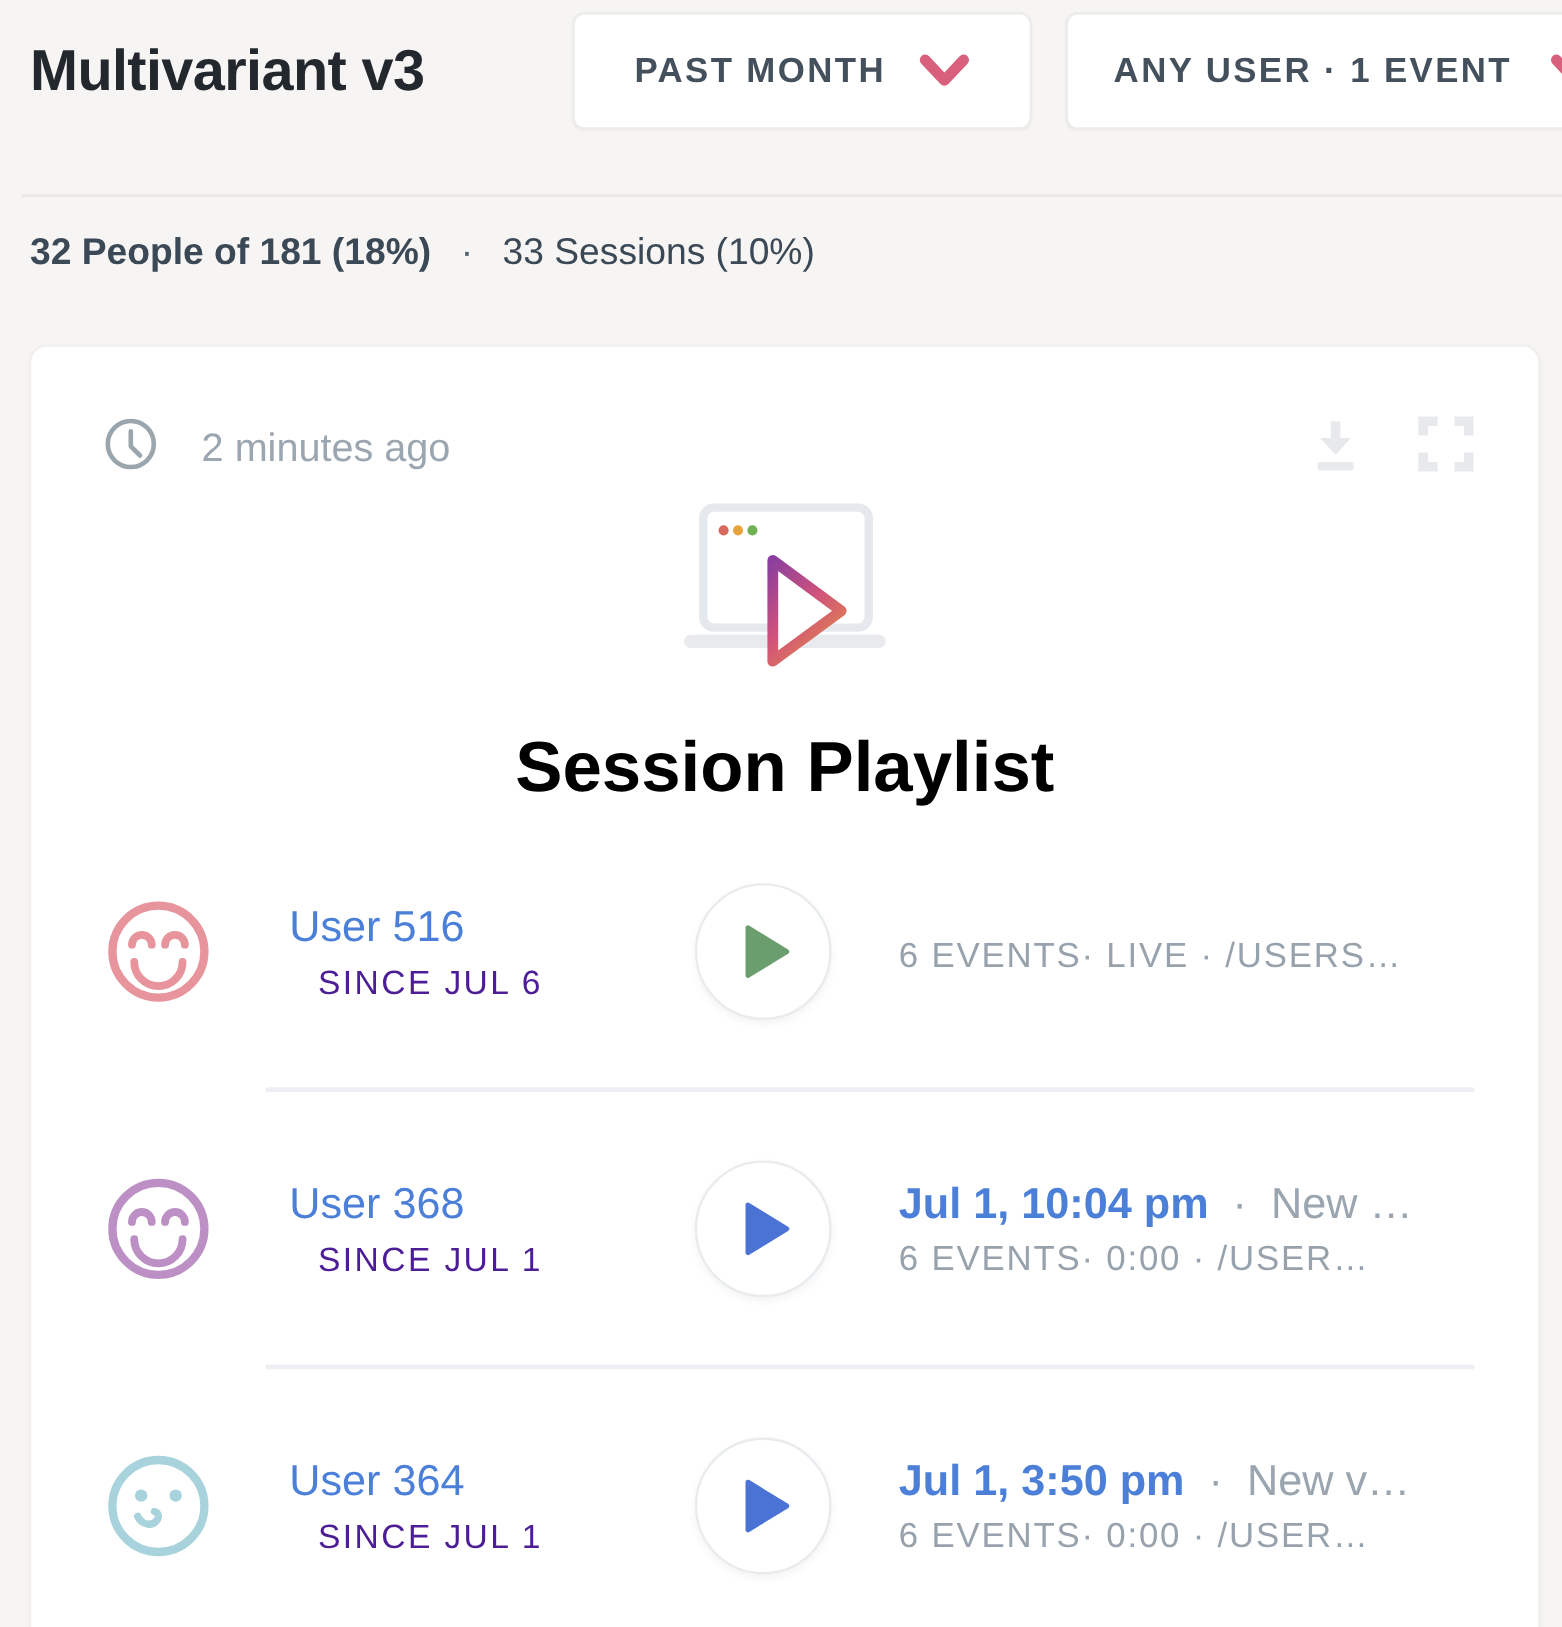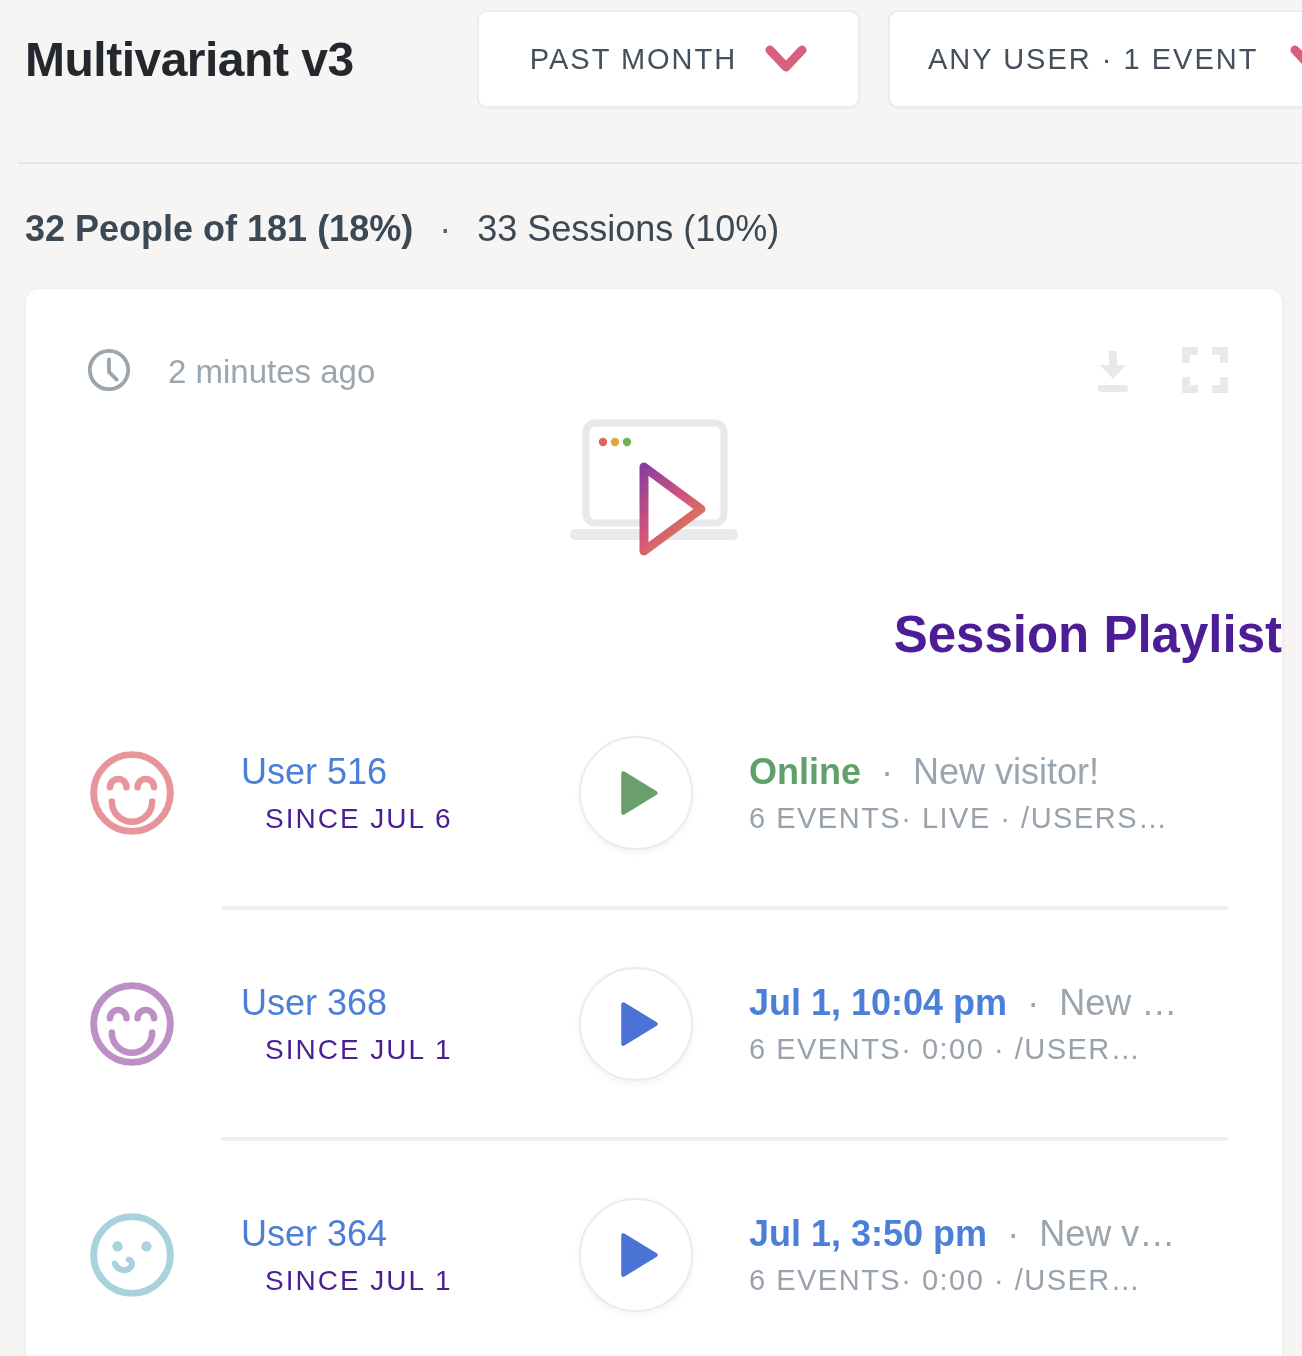--- a/index.html
+++ b/index.html
@@ -16,50 +16,50 @@
   .top-divider { position:absolute; top:162px; left:18px; right:0; height:2px; background:#e8e7e4; }
   .page-title {
     position:absolute; left:25px; top:32px;
     font-size:48px; font-weight:bold; color:#23282e; letter-spacing:-0.5px;
   }
   .pill-btn {
     position:absolute; top:10px; height:98px;
     background:#ffffff; border:2px solid #ececea; border-radius:10px;
     box-shadow:0 1px 2px rgba(0,0,0,.04);
     display:flex; align-items:center;
-    font-size:29px; font-weight:normal; color:#44505c; letter-spacing:2px;
+    font-size:29px; font-weight:bold; color:#44505c; letter-spacing:2px;
     cursor:pointer; white-space:nowrap;
   }
   .btn-date { left:477px; width:383px; justify-content:center; gap:28px; }
   .btn-user { left:888px; width:480px; justify-content:flex-start; padding-left:38px; }
   .btn-user .chev { margin-left:32px; }
   .chev { flex:none; display:inline-flex; }
 
   
-  .stats { position:absolute; top:208px; left:25px; font-size:36px; color:#3b4956; white-space:nowrap; }
+  .stats { position:absolute; top:192px; left:25px; font-size:31px; color:#3b4956; white-space:nowrap; }
   .stats .b { font-weight:bold; }
   .stats .dot { margin:0 16px; color:#55616d; }
 
   
   .card {
     position:absolute; left:25px; top:288px; width:1258px; height:1100px;
     background:#ffffff; border-radius:14px;
     border:1px solid #efeeec;
     box-shadow:0 1px 4px rgba(0,0,0,.05);
   }
   .card-updated { position:absolute; top:58px; left:60px; display:flex; align-items:center; gap:36px; }
   .card-updated .lbl { font-size:33px; color:#9ba6b0; }
   .card-actions { position:absolute; top:56px; right:52px; display:flex; gap:42px; }
   .icon-btn { cursor:pointer; display:inline-flex; }
 
   .illustration { position:absolute; top:128px; left:50%; transform:translateX(-50%); }
 
   .card-title {
     position:absolute; top:316px; left:0; right:0;
-    text-align:right; font-size:51px; font-weight:bold; color:#4c1d95;
+    text-align:center; font-size:59px; font-weight:bold; color:#000000;
   }
 
   
   .rows { position:absolute; top:390px; left:0; right:0; }
   .session-row { height:227px; display:flex; align-items:center; padding:0 40px 0 60px; }
   .row-divider { height:4px; background:#edeff2; margin:0 53px 0 195px; border-radius:2px; }
 
   .avatar { flex:none; width:92px; height:92px; }
   .user-info { margin-left:63px; width:280px; flex:none; }
   .user-name { font-size:36px; font-weight:normal; color:#4c80d8; cursor:pointer; }
@@ -177,25 +177,20 @@
       <div class="user-info">
         <div class="user-name">User 516</div>
         <div class="user-since">SINCE JUL 6</div>
       </div>
       <div class="play-btn" style="color: rgb(107, 158, 110);">
         <svg width="42" height="50" viewBox="0 0 40 48">
             <path d="M4 5 L35 24 L4 43 Z" fill="currentColor" stroke="currentColor" stroke-width="4" stroke-linejoin="round"></path>
           </svg>
       </div>
       <div class="session-info">
-        <div class="headline">
-          <span class="primary" style="color: rgb(96, 160, 106);">Online</span>
-          <span class="sep">·</span>
-          <span class="secondary">New visitor!</span>
-        </div>
         <div class="details">6 EVENTS· LIVE · /USERS…</div>
       </div>
     </div>
 
     <div class="row-divider"></div>
 
     <div class="session-row">
       <span class="avatar" style="color: rgb(189, 144, 197);">
         <svg width="92" height="92" viewBox="0 0 48 48" fill="none" stroke="currentColor">
           <circle cx="24" cy="24" r="20" stroke-width="3.6"></circle>

